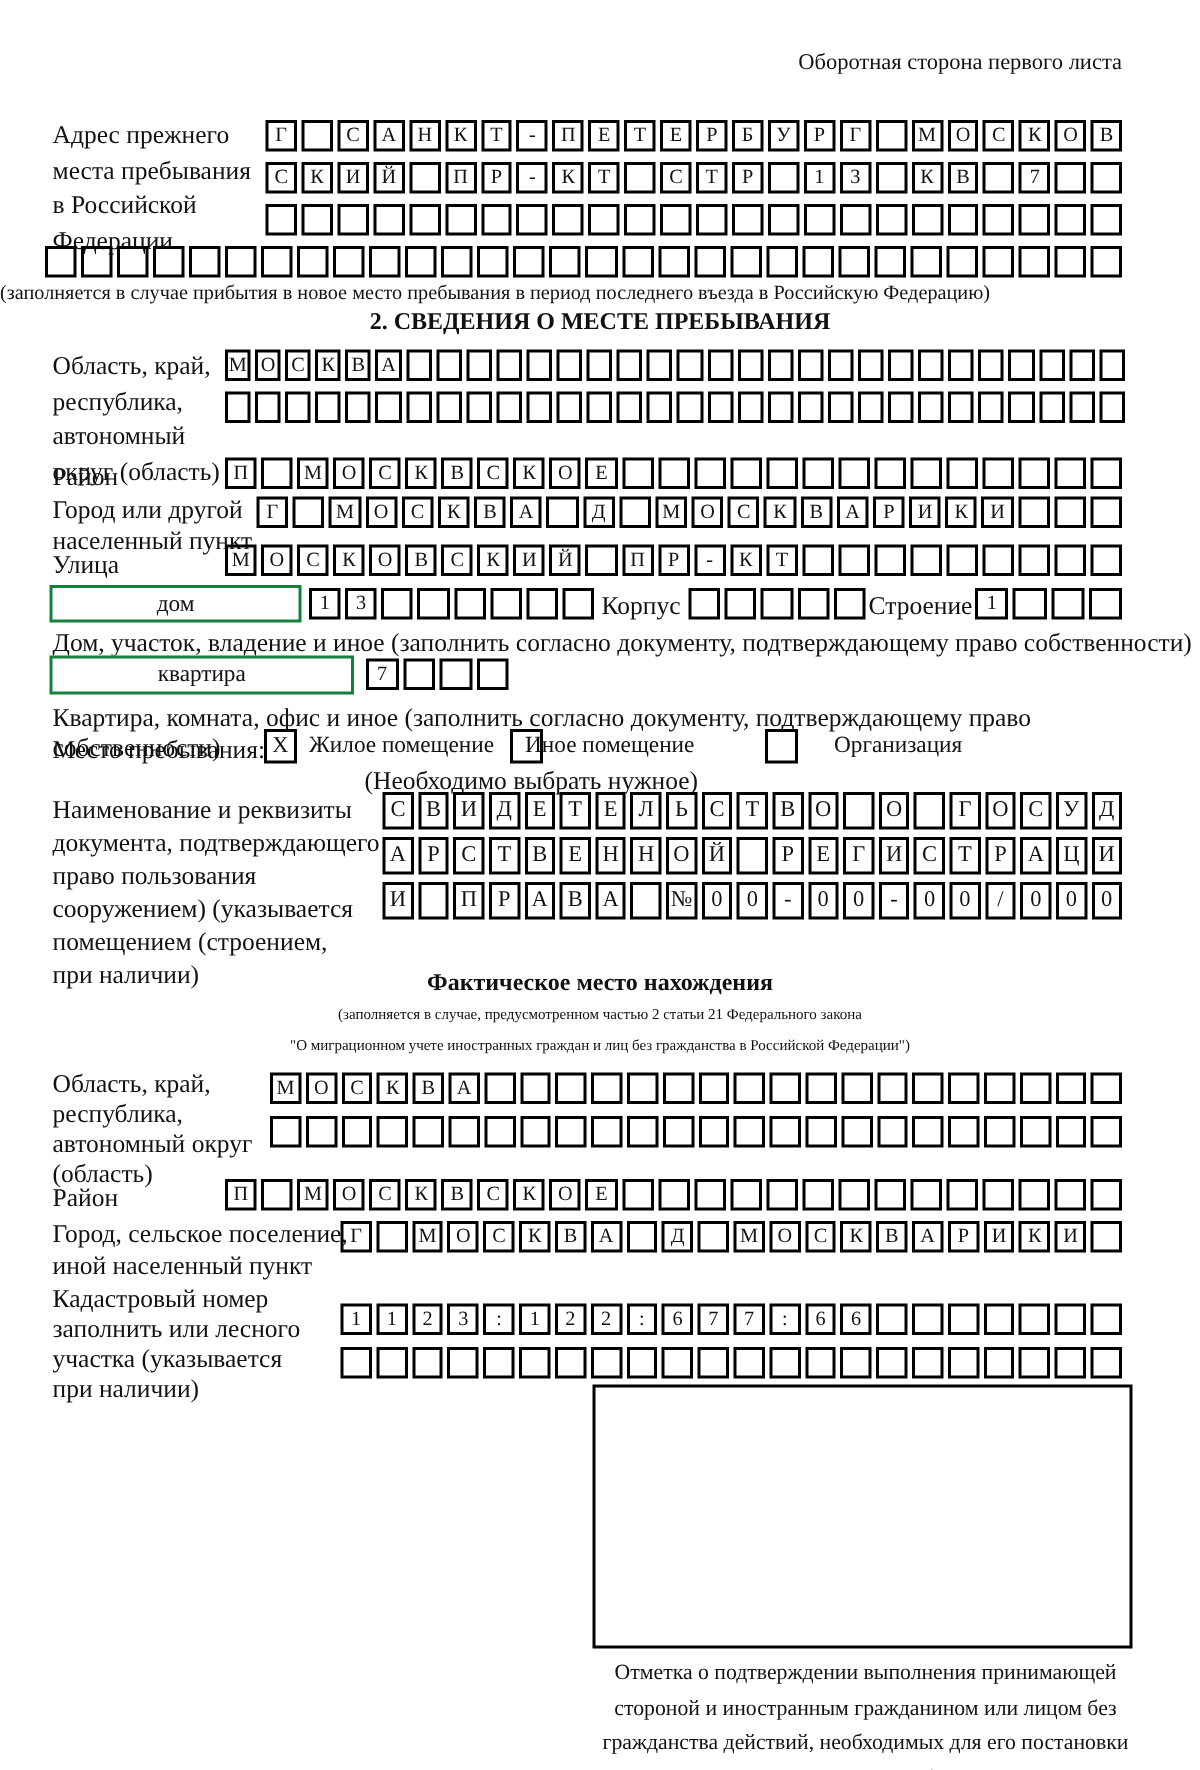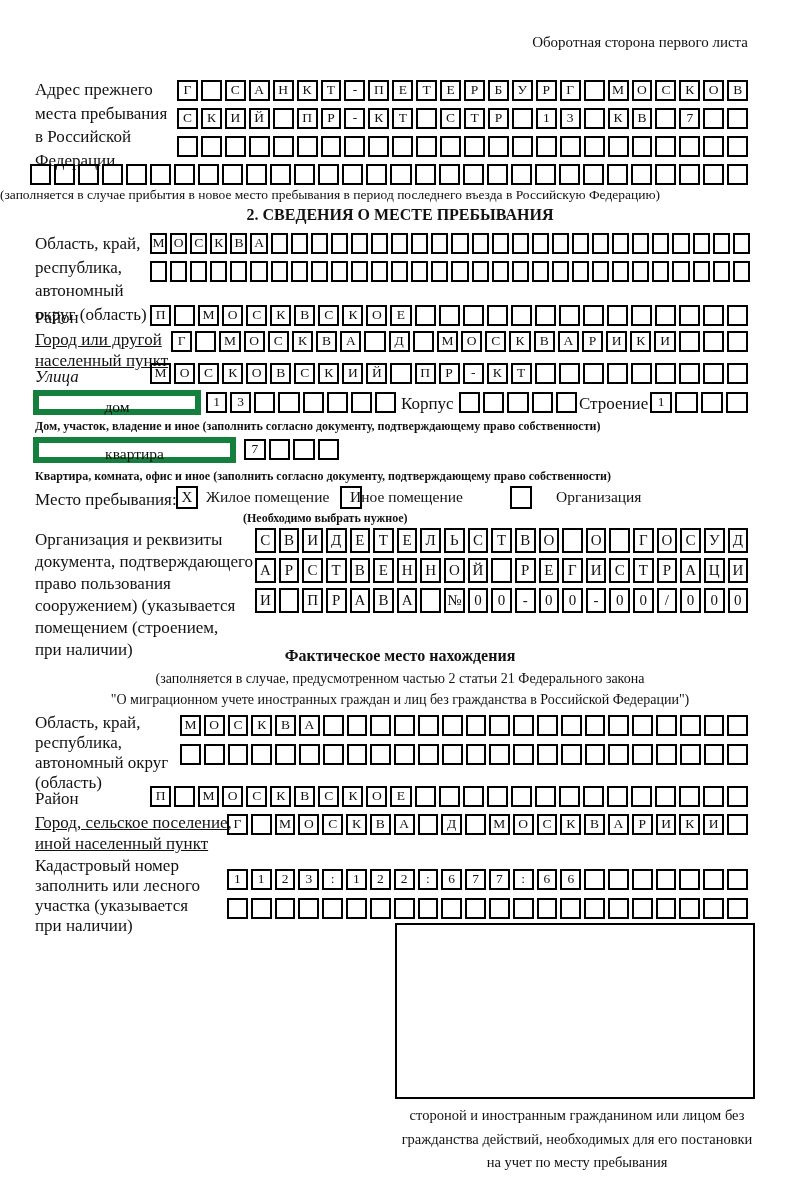--- a/index.html
+++ b/index.html
@@ -6,37 +6,37 @@
   html,body { background:#fff; }
   .page {
     position:relative; width:800px; height:1180px; margin:16px auto;
     background:#fff; color:#111;
     font-family:"Liberation Serif","DejaVu Serif",serif;
     overflow:hidden;
   }
   .corner-note { position:absolute; top:18px; right:52px; font-size:15px; }
   .flabel { position:absolute; font-size:17px; line-height:23.5px; }
   .flabel.tight { line-height:20px; }
-  .flabel.mid { line-height:21px;text-decoration:underline; }
+  .flabel.mid { line-height:21px; }
   .flabel.doc { line-height:22px; }
   .note { position:absolute; left:0; width:100%; text-align:left; font-size:13.5px; }
-  .note-left { position:absolute; font-size:12px;font-weight:bold; }
+  .note-left { position:absolute; font-size:17px; }
   .h-center { position:absolute; left:0; width:100%; text-align:center; font-weight:bold; font-size:16px; }
-  .subnote { position:absolute; left:0; width:100%; text-align:center; font-size:14px; }
+  .subnote { position:absolute; left:0; width:100%; text-align:center; font-size:10px; }
 
   .cellrow { position:absolute; display:flex; gap:3px; height:21px; }
   .cellrow .cell {
     flex:1; height:21px; border:2px solid #000;
     font-size:13.5px; line-height:16px; text-align:center; overflow:hidden;
   }
   .cellrow.doc-row { height:25px; }
   .cellrow.doc-row .cell { height:25px; font-size:15px; line-height:20px; }
 
   .widebox {
-    position:absolute; border:6px solid #15803d; text-align:center;
+    position:absolute; border:2px solid #15803d; text-align:center;
     font-size:15.5px; background:#fff;
   }
   .checkbox {
     position:absolute; width:22px; height:23px; border:2px solid #000;
     text-align:center; font-size:15px; line-height:19px;
   }
   .opt-label { position:absolute; font-size:15.5px; }
   .stamp-box { position:absolute; left:395px; top:907px; width:360px; height:176px; border:2px solid #000; }
   .stamp-caption { position:absolute; left:388px; top:1088px; width:378px; text-align:center; font-size:14.5px; line-height:23.5px; }
 </style>
@@ -291,21 +291,21 @@
       <span class="cell">А</span>
       <span class="cell">Р</span>
       <span class="cell">И</span>
       <span class="cell">К</span>
       <span class="cell">И</span>
       <span class="cell"></span>
       <span class="cell"></span>
       <span class="cell"></span>
     </div>
 
-  <div class="flabel" style="left:35px; top:349px;font-style:italic;">Улица</div>
+  <div class="flabel" style="left:35px; top:349px;">Улица</div>
   <div class="cellrow" style="left:150px; top:347px; width:598px;">
       <span class="cell">М</span>
       <span class="cell">О</span>
       <span class="cell">С</span>
       <span class="cell">К</span>
       <span class="cell">О</span>
       <span class="cell">В</span>
       <span class="cell">С</span>
       <span class="cell">К</span>
       <span class="cell">И</span>
@@ -367,21 +367,21 @@
   <div class="flabel" style="left:35px; top:472px;">Место пребывания:</div>
   <div class="checkbox" style="left:176px; top:470px;">X</div>
   <div class="opt-label" style="left:206px; top:472px;">Жилое помещение</div>
   <div class="checkbox" style="left:340px; top:470px;"></div>
   <div class="opt-label" style="left:350px; top:472px;">Иное помещение</div>
   <div class="checkbox" style="left:510px; top:470px;"></div>
   <div class="opt-label" style="left:556px; top:472px;">Организация</div>
   <div class="note-left" style="left:243px; top:495px;">(Необходимо выбрать нужное)</div>
 
   <div class="flabel doc" style="left:35px; top:513px;">
-    <div>Организация и реквизиты</div>
+    <div>Наименование и реквизиты</div>
     <div>документа, подтверждающего</div>
     <div>право пользования</div>
     <div>сооружением) (указывается</div>
     <div>помещением (строением,</div>
     <div>при наличии)</div>
   </div>
   <div class="cellrow doc-row" style="left:255px; top:512px; width:493px;">
       <span class="cell">С</span>
       <span class="cell">В</span>
       <span class="cell">И</span>
@@ -622,18 +622,19 @@
       <span class="cell"></span>
       <span class="cell"></span>
       <span class="cell"></span>
       <span class="cell"></span>
       <span class="cell"></span>
       <span class="cell"></span>
     </div>
 
   <div class="stamp-box"></div>
   <div class="stamp-caption">
+    <div>Отметка о подтверждении выполнения принимающей</div>
     <div>стороной и иностранным гражданином или лицом без</div>
     <div>гражданства действий, необходимых для его постановки</div>
     <div>на учет по месту пребывания</div>
   </div>
 
 </div>
 
 </body></html>

